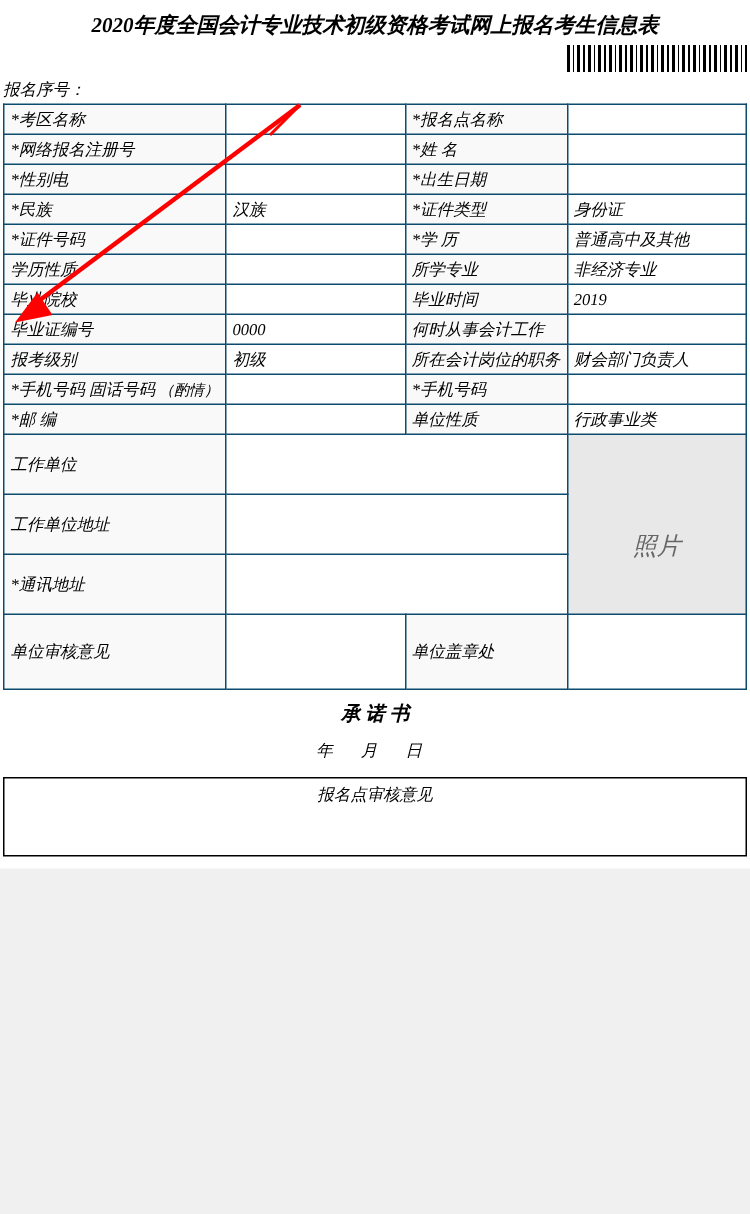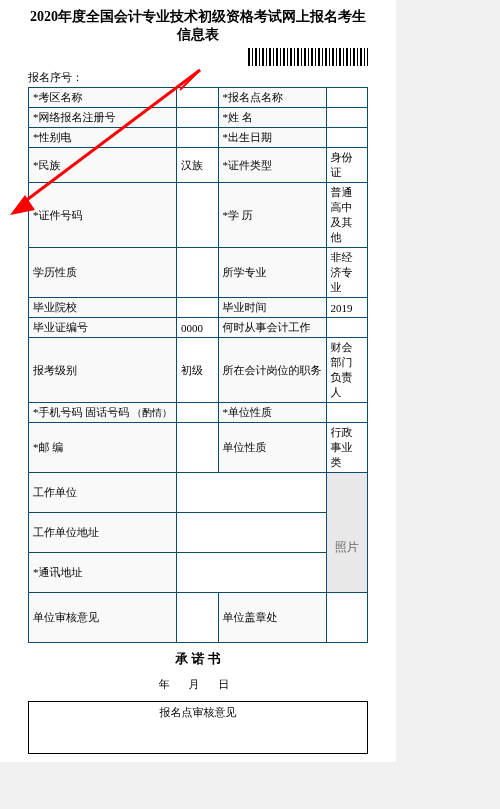--- a/index.html
+++ b/index.html
@@ -5,24 +5,25 @@
     * { margin: 0; padding: 0; box-sizing: border-box; }
     body {
       width: 500px;
       min-height: 809px;
       font-family: SimSun, '宋体', serif;
       font-size: 11px;
       background: #f0f0f0;
       color: #000;
     }
     .page {
-      width: 396px;
+      width: 500px;
       background: #fff;
-      padding: 8px 28px;
+      padding: 8px 2px;
       position: relative;
+      font-style: italic;
     }
     .page-title {
       text-align: center;
       font-size: 14px;
       font-weight: bold;
       margin-bottom: 4px;
     }
     .barcode-row {
       text-align: right;
       font-size: 9px;
@@ -59,21 +60,21 @@
     }
     .label-cell {
       background: #f9f9f9;
       white-space: nowrap;
     }
     .value-cell {
       background: #fff;
     }
     .photo-cell {
       text-align: center;
-      font-size: 12px;
+      font-size: 16px;
       width: 70px;
       background: #e8e8e8;
     }
     .tall-cell {
       height: 40px;
     }
     .pledge-section {
       padding: 6px 4px;
       font-size: 11px;
       line-height: 1.6;
@@ -204,21 +205,21 @@
       <td class="label-cell">所在会计岗位的职务</td>
       <td class="value-cell">财会部门负责人</td>
     </tr>
 
     <tr>
       <td class="label-cell">
         <span>*手机号码 固话号码</span>
         <span style="font-size:10px;">（酌情）</span>
       </td>
       <td class="value-cell"></td>
-      <td class="label-cell">*单位性质</td>
+      <td class="label-cell">*手机号码</td>
       <td class="value-cell"></td>
     </tr>
 
     <tr>
       <td class="label-cell">*邮 编</td>
       <td class="value-cell"></td>
       <td class="label-cell">单位性质</td>
       <td class="value-cell">行政事业类</td>
     </tr>
 

